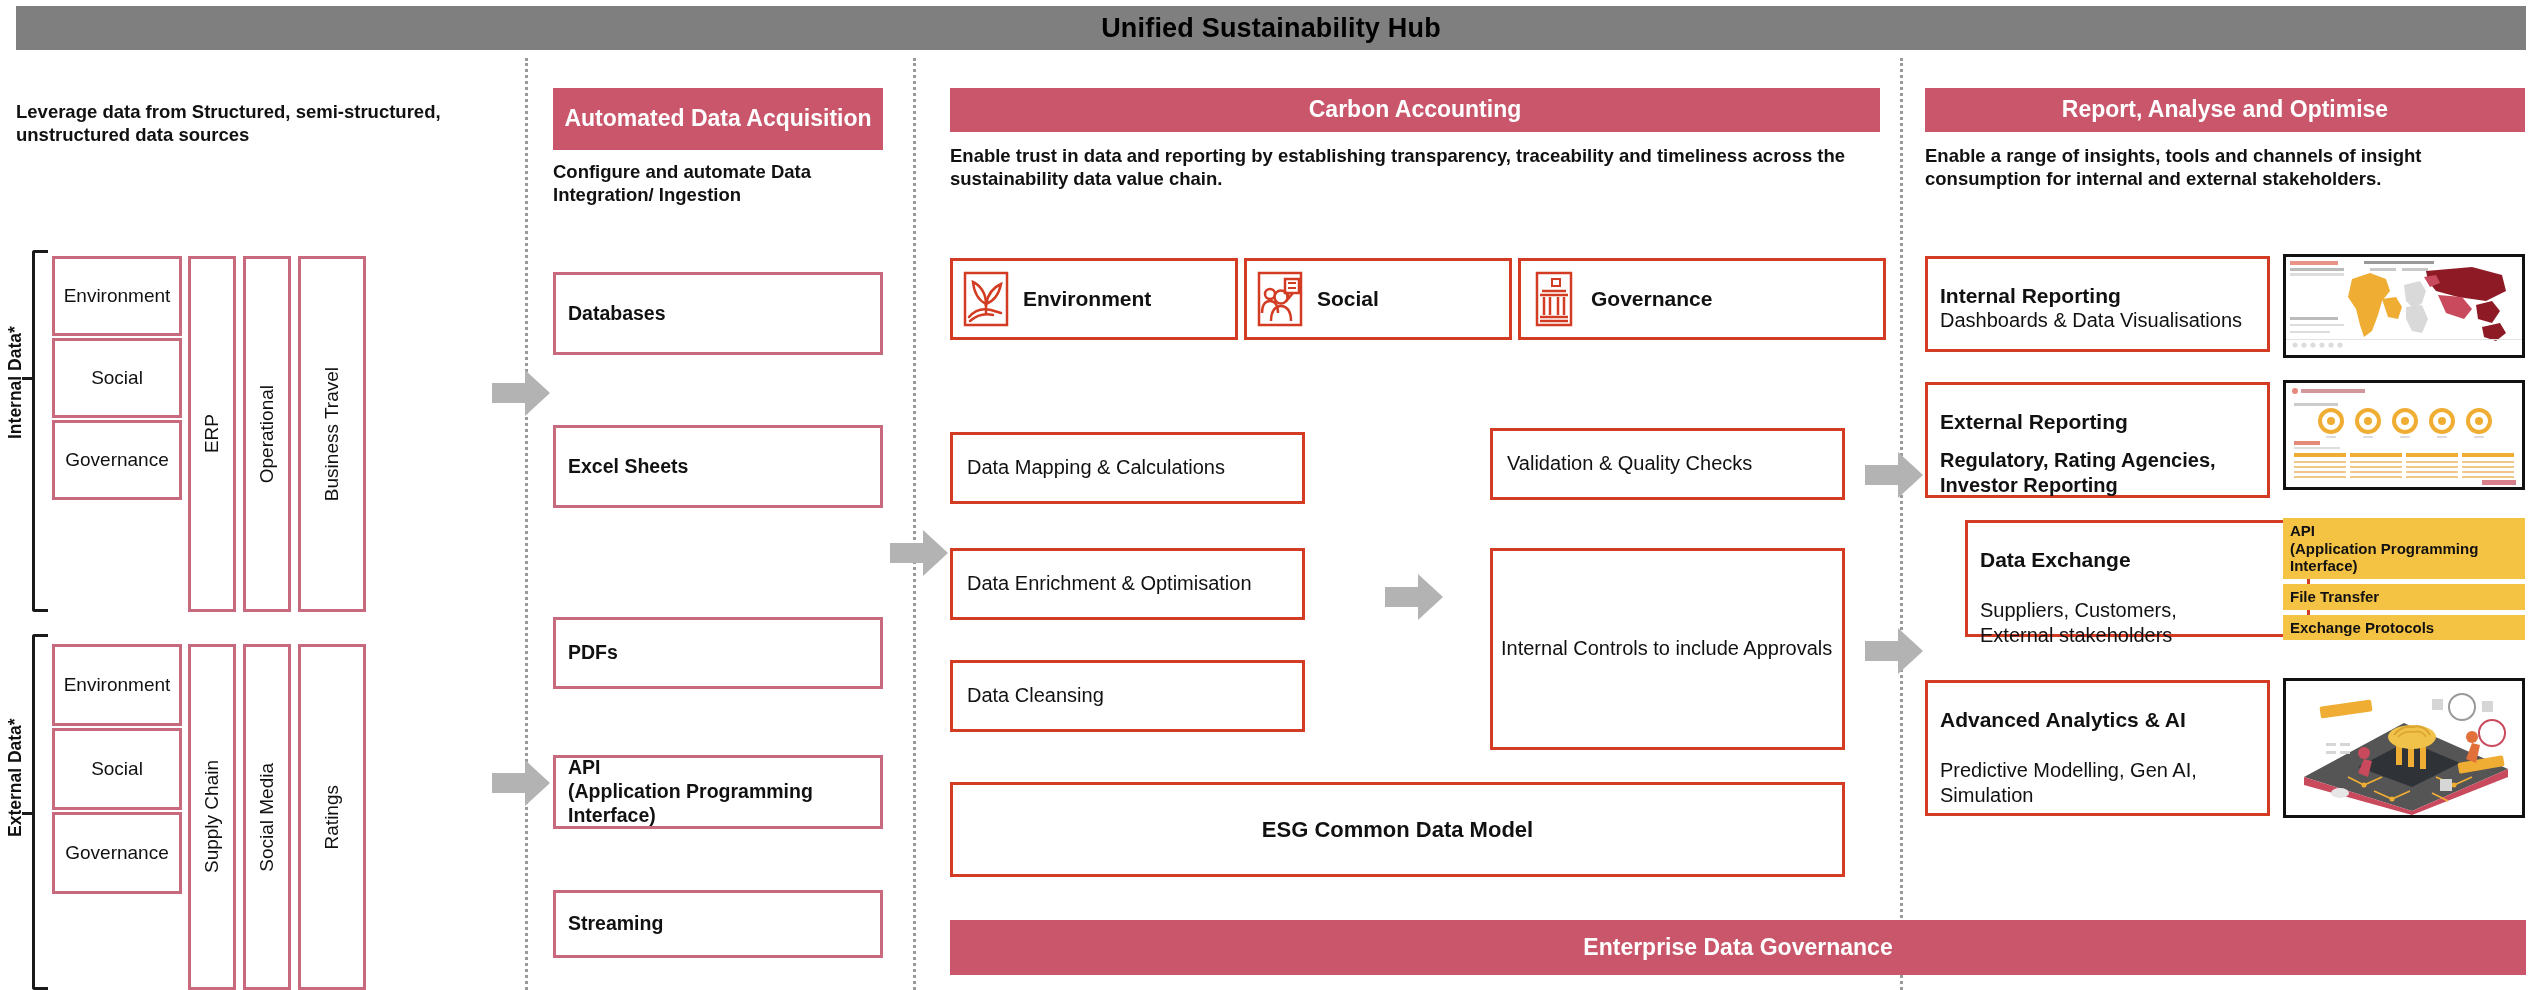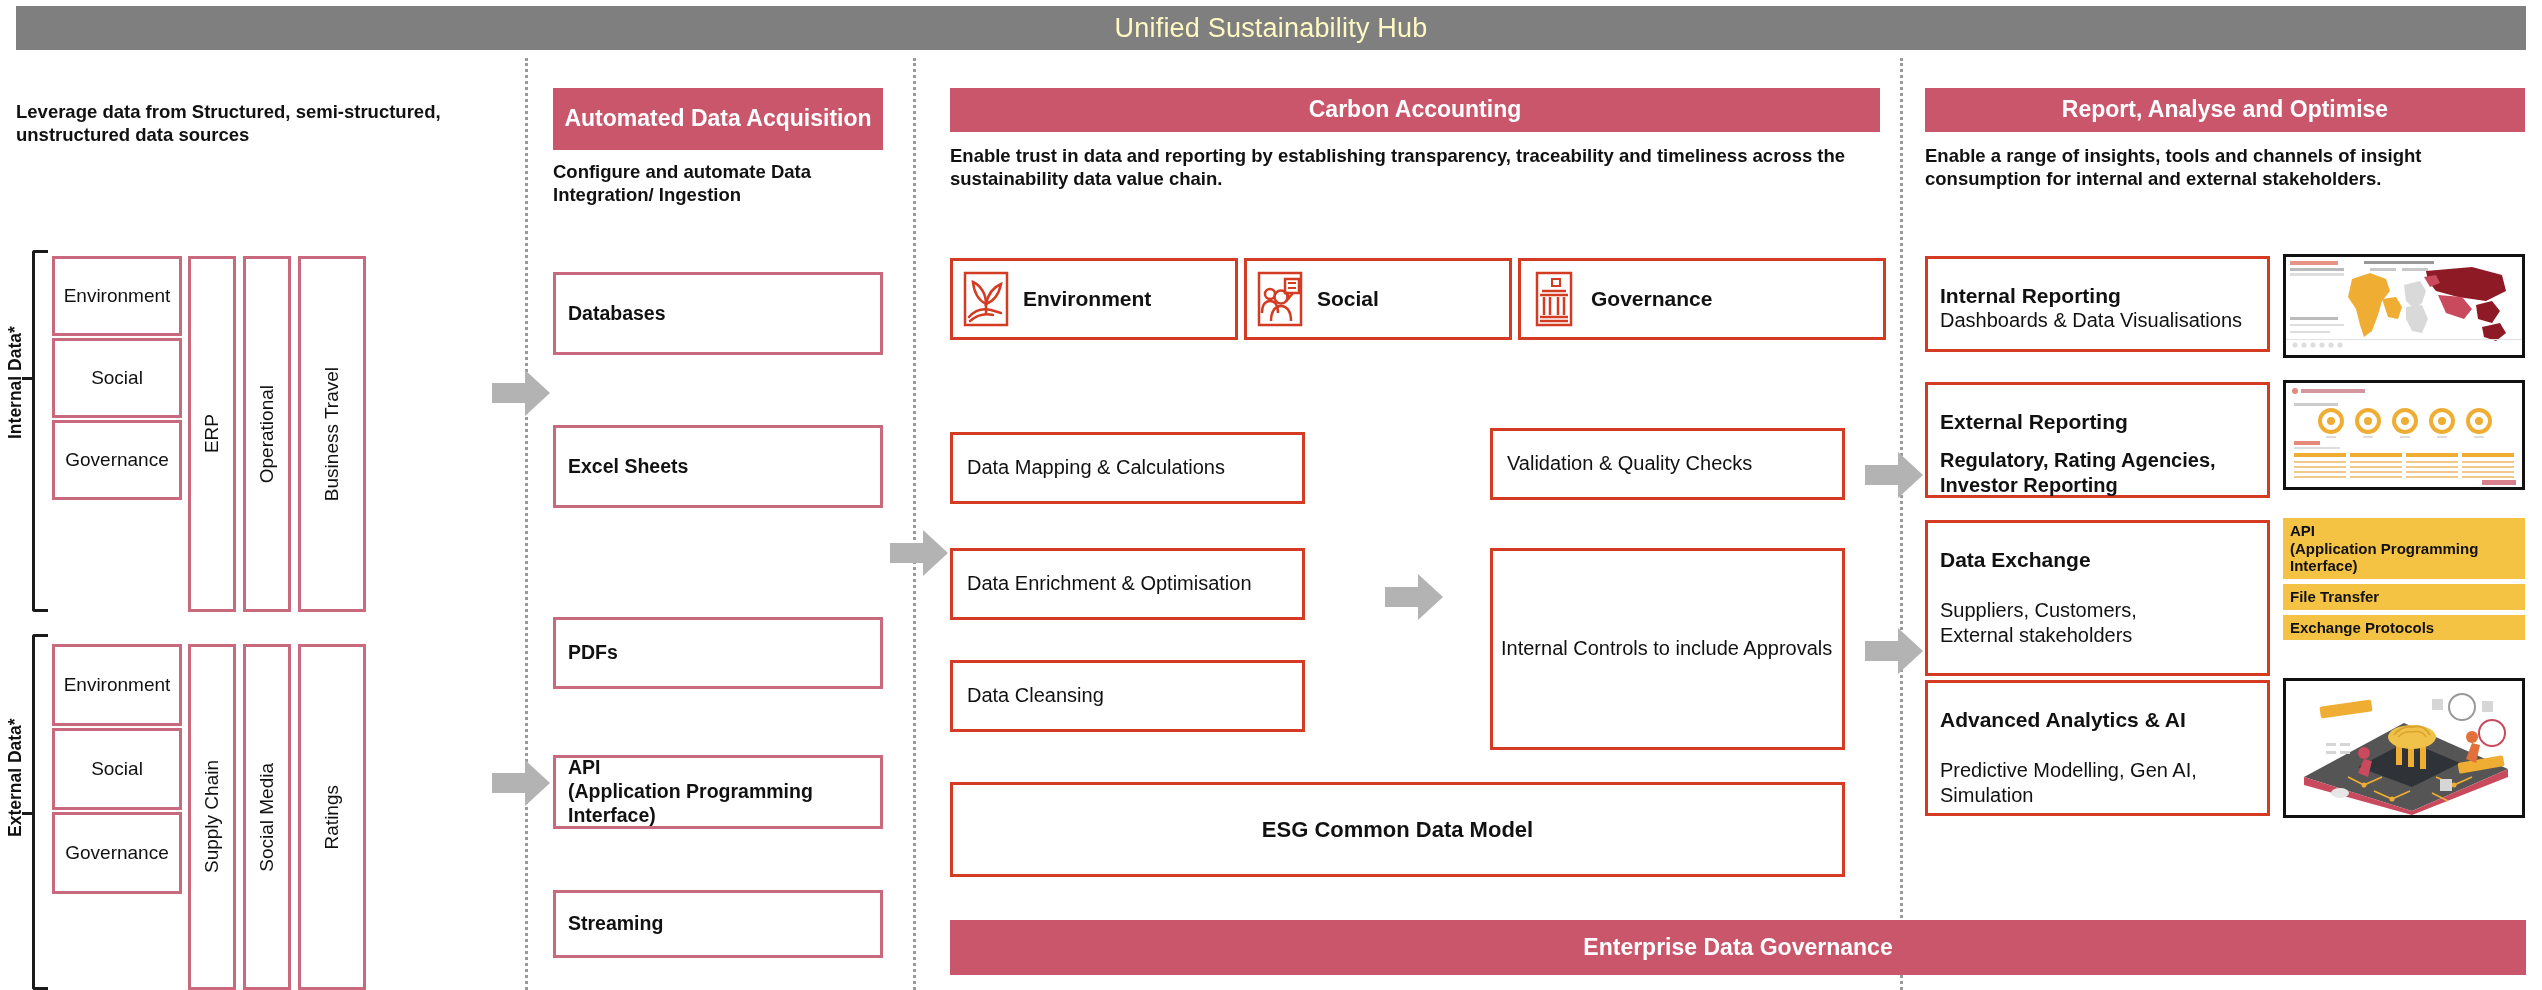--- a/index.html
+++ b/index.html
@@ -12,21 +12,21 @@
   .page { position: relative; width: 2542px; height: 990px; background:#fff; }
 
   
   .topbar {
     position: absolute; left: 16px; top: 6px;
     width: 2510px; height: 44px;
     background: #7f7f7f;
     display: flex; align-items: center; justify-content: center;
   }
   .topbar-title {
-    color: #fef9c3; font-size: 27px; font-weight: normal; letter-spacing: .2px;
+    color: #000000; font-size: 27px; font-weight: bold; letter-spacing: .2px;
   }
 
   
   .colhead {
     background: #c9566b; color: #fff;
     font-weight: bold; text-align: center;
     display: flex; align-items: center; justify-content: center;
     line-height: 1.12;
   }
   .colsub {
@@ -400,21 +400,21 @@
           <rect x="120" y="93" width="52" height="2"></rect>
         <rect x="176" y="78" width="52" height="2"></rect>
           <rect x="176" y="83" width="52" height="2"></rect>
           <rect x="176" y="88" width="52" height="2"></rect>
           <rect x="176" y="93" width="52" height="2"></rect>
       </g>
       <rect x="196" y="97" width="34" height="5" fill="#c94a5c" opacity=".7"></rect>
     </svg>
   </div>
 
-  <div class="rep-box" style="top:520px; height:156px;">
+  <div class="rep-box" style="top:520px; height:117px;margin-left:40px;">
     <div class="rep-title">Data Exchange</div>
     <div class="rep-desc" style="margin-top:26px; white-space:pre-line;">Suppliers, Customers,
 External stakeholders</div>
   </div>
   <div class="yellow-stack" style="top:518px;">
     <div class="ybar" style="white-space:pre-line;">API
 (Application Programming Interface)</div>
     <div class="ybar">File Transfer</div>
     <div class="ybar">Exchange Protocols</div>
   </div>

